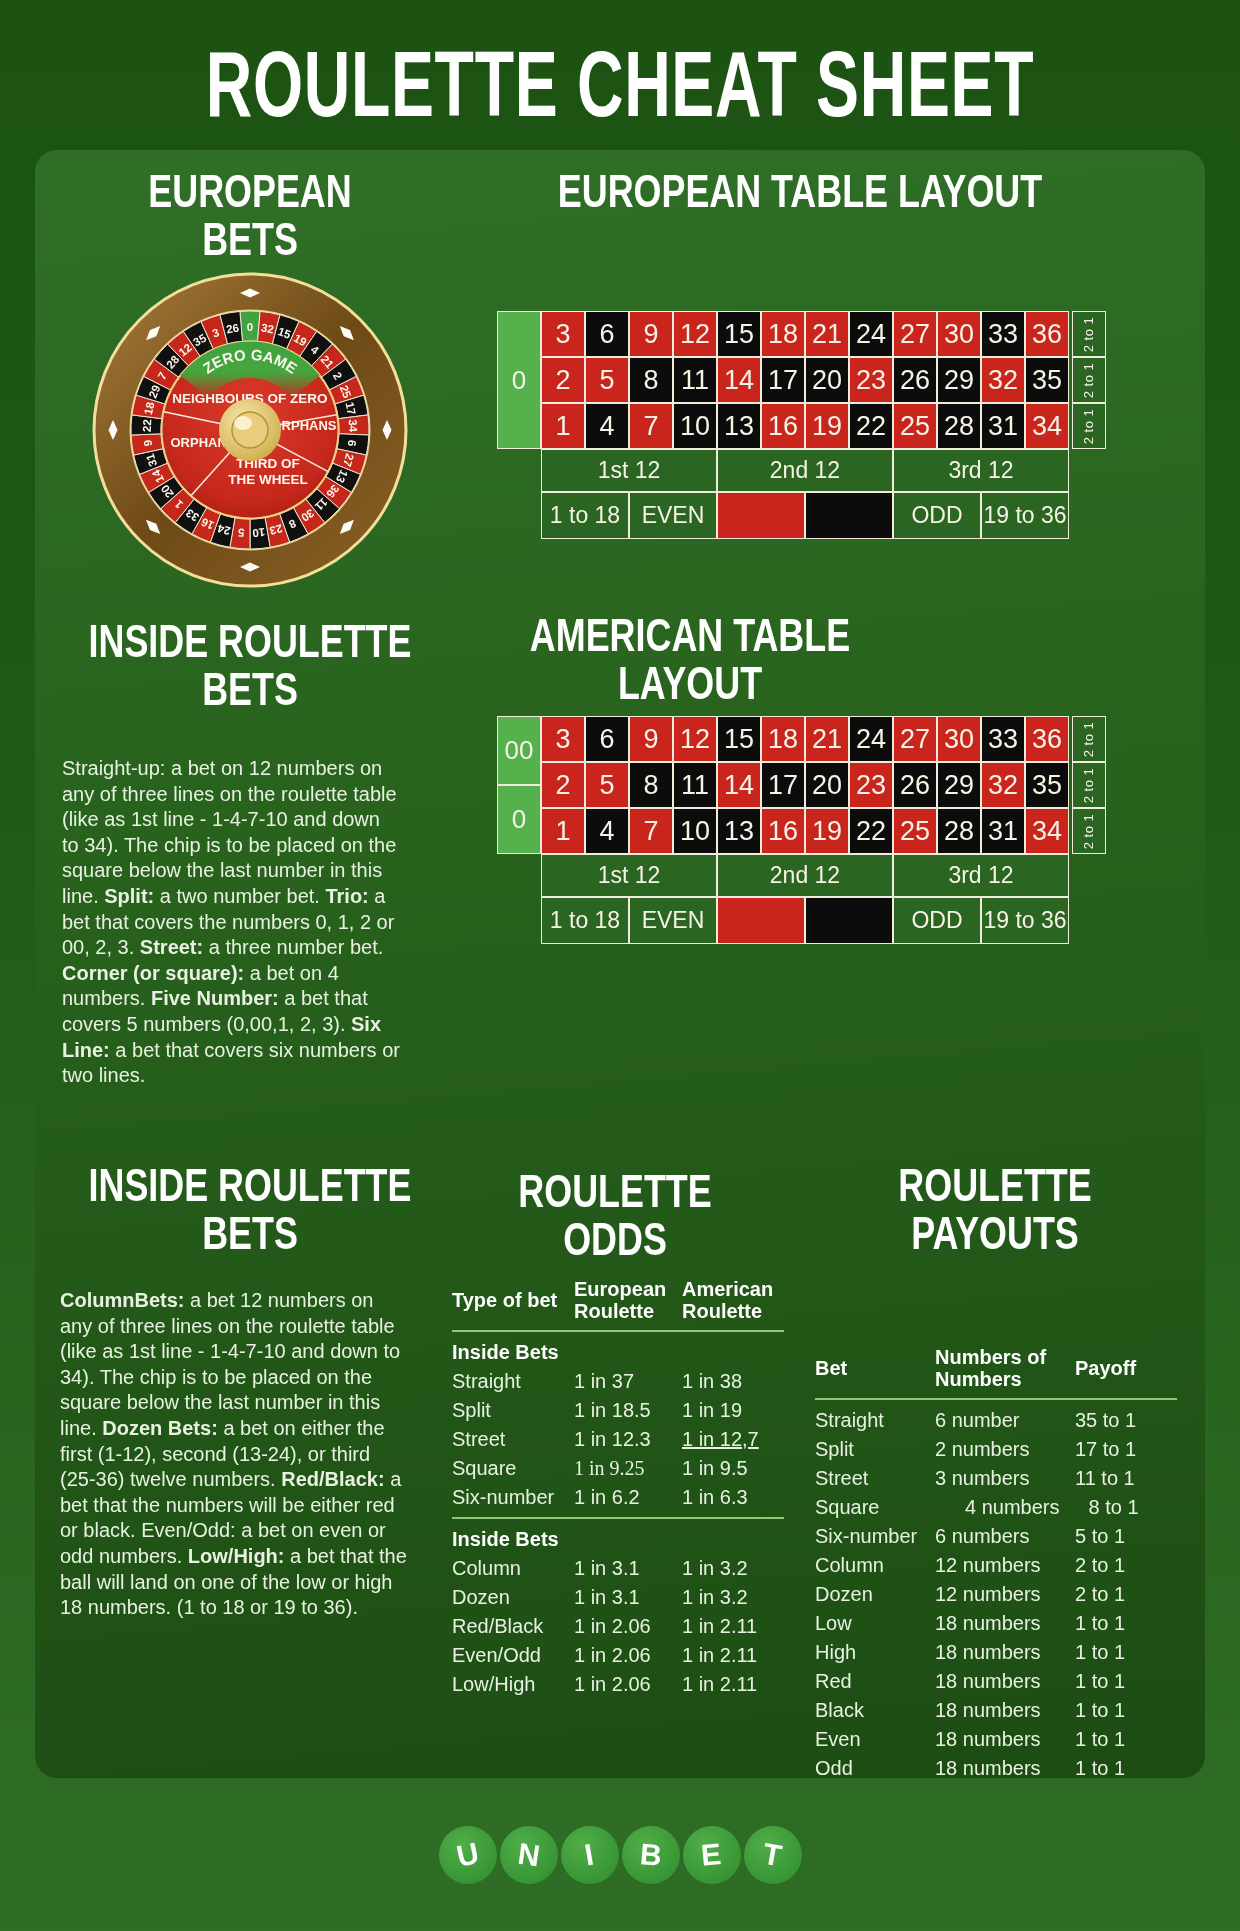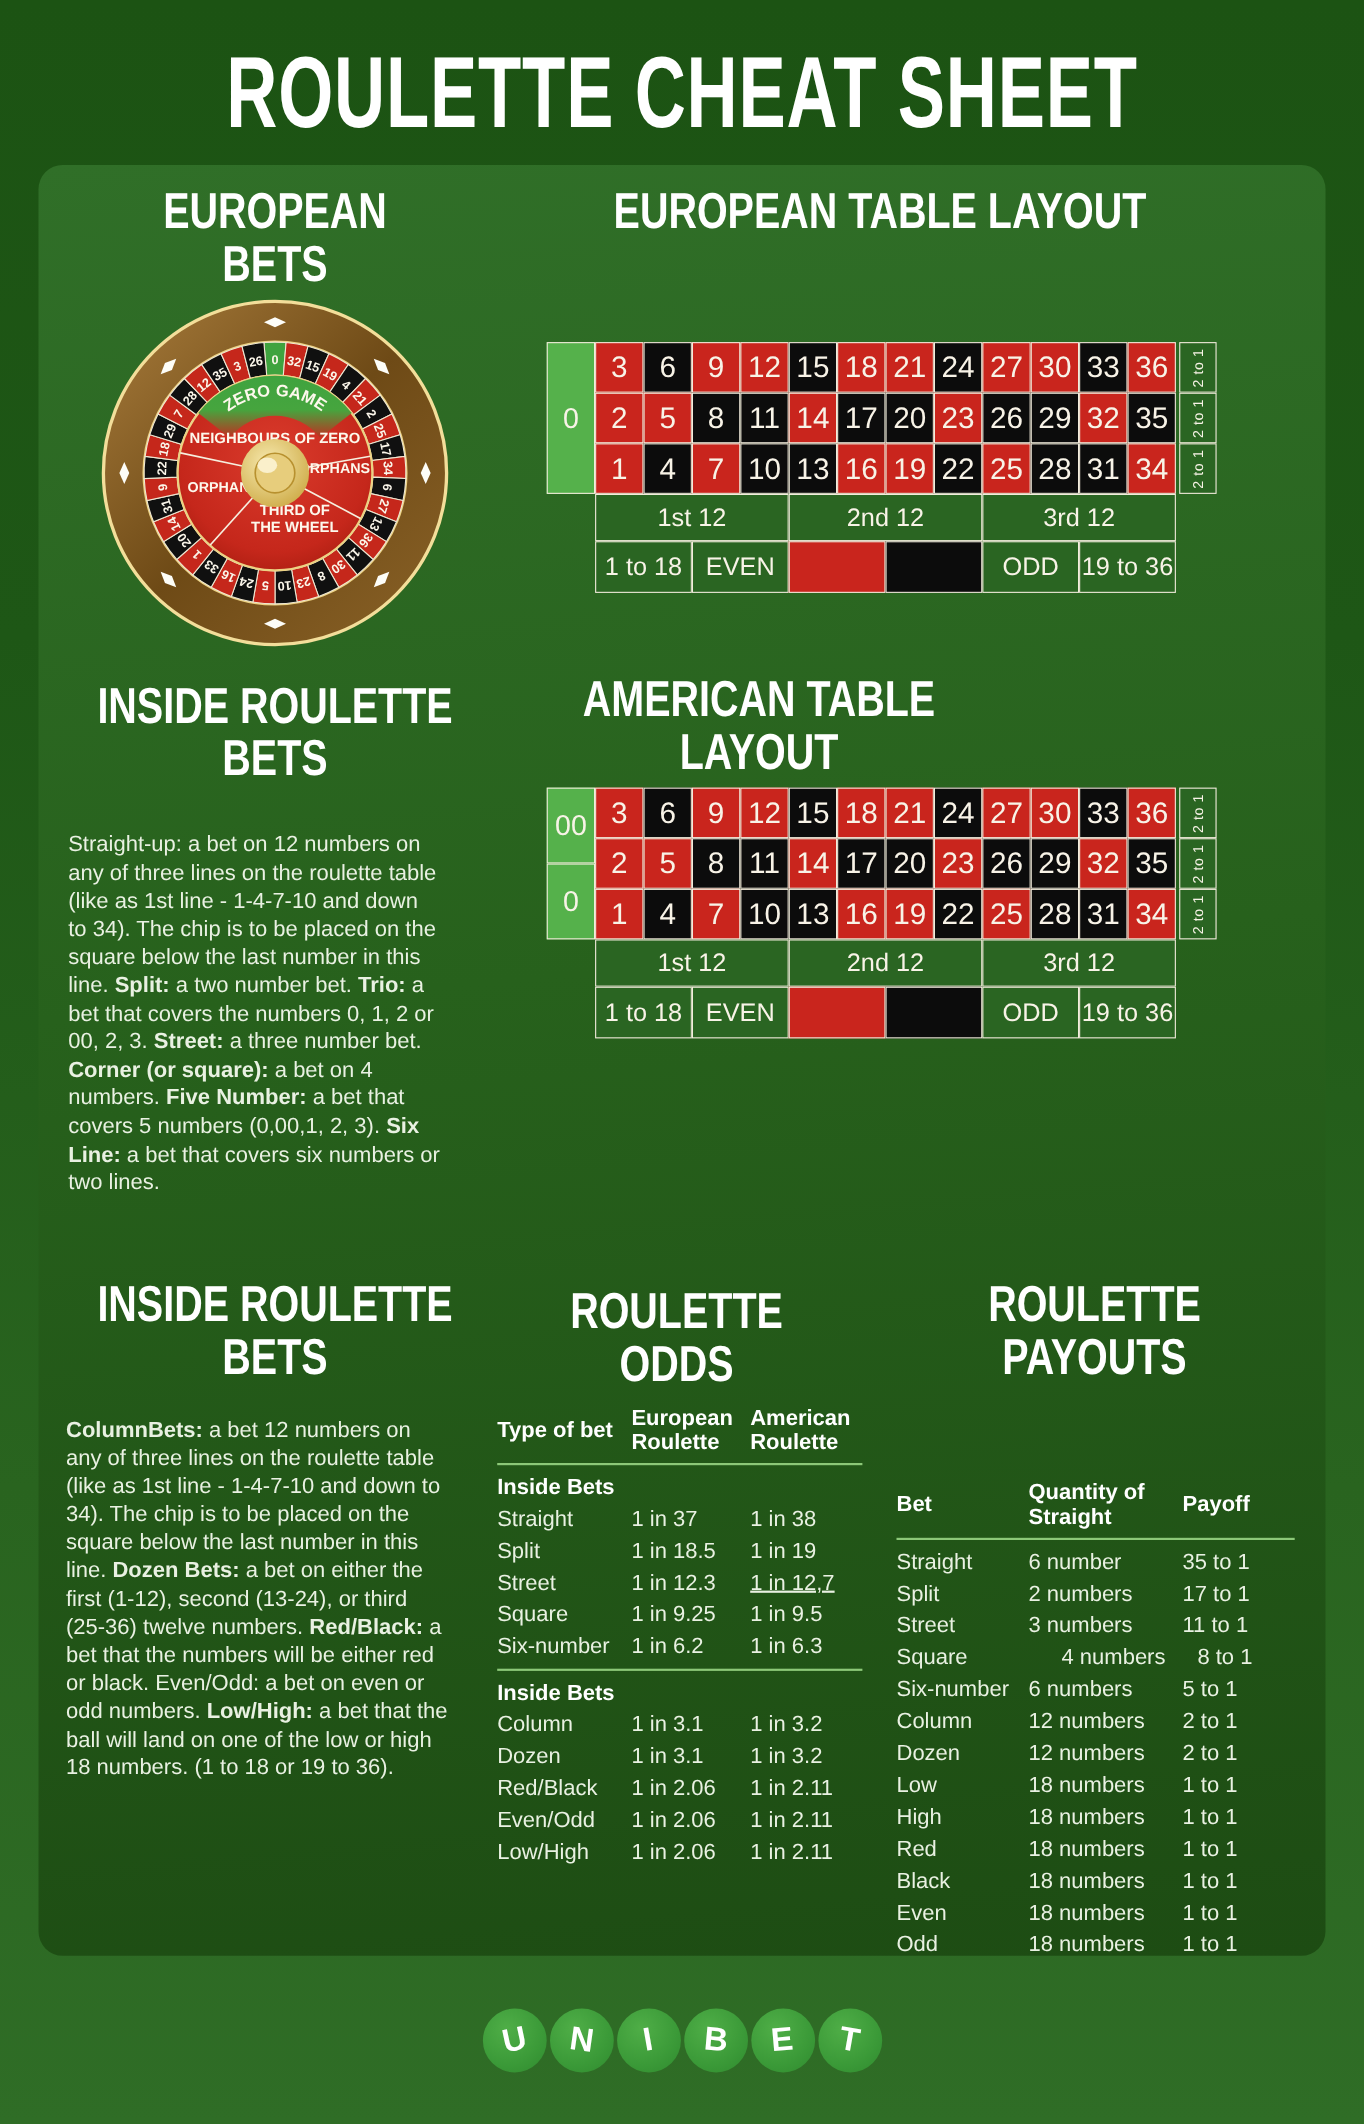--- a/index.html
+++ b/index.html
@@ -469,21 +469,21 @@
         <div class="dc" style="width: 108px;">1 in 18.5</div>
         <div class="dc" style="width: 100px;">1 in 19</div>
       </div>
       <div class="drow">
         <div class="dc" style="width: 122px;">Street</div>
         <div class="dc" style="width: 108px;">1 in 12.3</div>
         <div class="dc" style="width: 100px; text-decoration: underline;">1 in 12,7</div>
       </div>
       <div class="drow">
         <div class="dc" style="width: 122px;">Square</div>
-        <div class="dc" style="width: 108px;">1 in 9.25</div>
+        <div class="dc" style="width: 108px; font-family: Liberation Serif, serif;">1 in 9.25</div>
         <div class="dc" style="width: 100px;">1 in 9.5</div>
       </div>
       <div class="drow">
         <div class="dc" style="width: 122px;">Six-number</div>
         <div class="dc" style="width: 108px;">1 in 6.2</div>
         <div class="dc" style="width: 100px;">1 in 6.3</div>
       </div>
       <div class="drule"></div>
       <div class="dgroup">Inside Bets</div>
       <div class="drow">
@@ -508,21 +508,21 @@
       </div>
       <div class="drow">
         <div class="dc" style="width: 122px;">Low/High</div>
         <div class="dc" style="width: 108px;">1 in 2.06</div>
         <div class="dc" style="width: 100px;">1 in 2.11</div>
       </div>
     </div>
   <div class="dtable" id="payoutTable" style="left:815px;top:1344px;width:362px;">
       <div class="dhead">
         <div class="dc" style="width: 120px;">Bet</div>
-        <div class="dc" style="width: 140px;">Quantity of Straight</div>
+        <div class="dc" style="width: 140px;">Numbers of Numbers</div>
         <div class="dc" style="width: 100px;">Payoff</div>
       </div>
       <div class="drule"></div>
       <div class="drow">
         <div class="dc" style="width: 120px;">Straight</div>
         <div class="dc" style="width: 140px;">6 number</div>
         <div class="dc" style="width: 100px;">35 to 1</div>
       </div>
       <div class="drow">
         <div class="dc" style="width: 120px;">Split</div>

